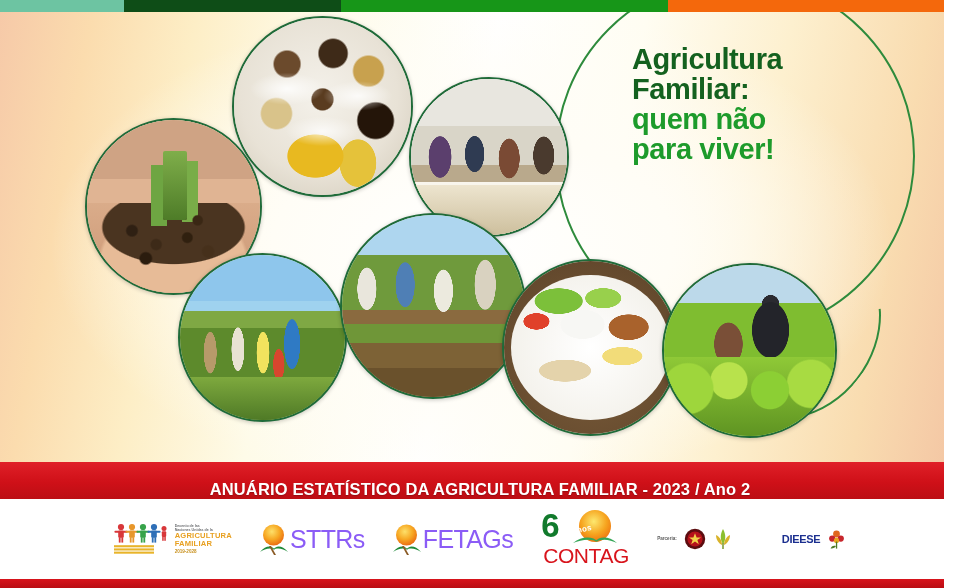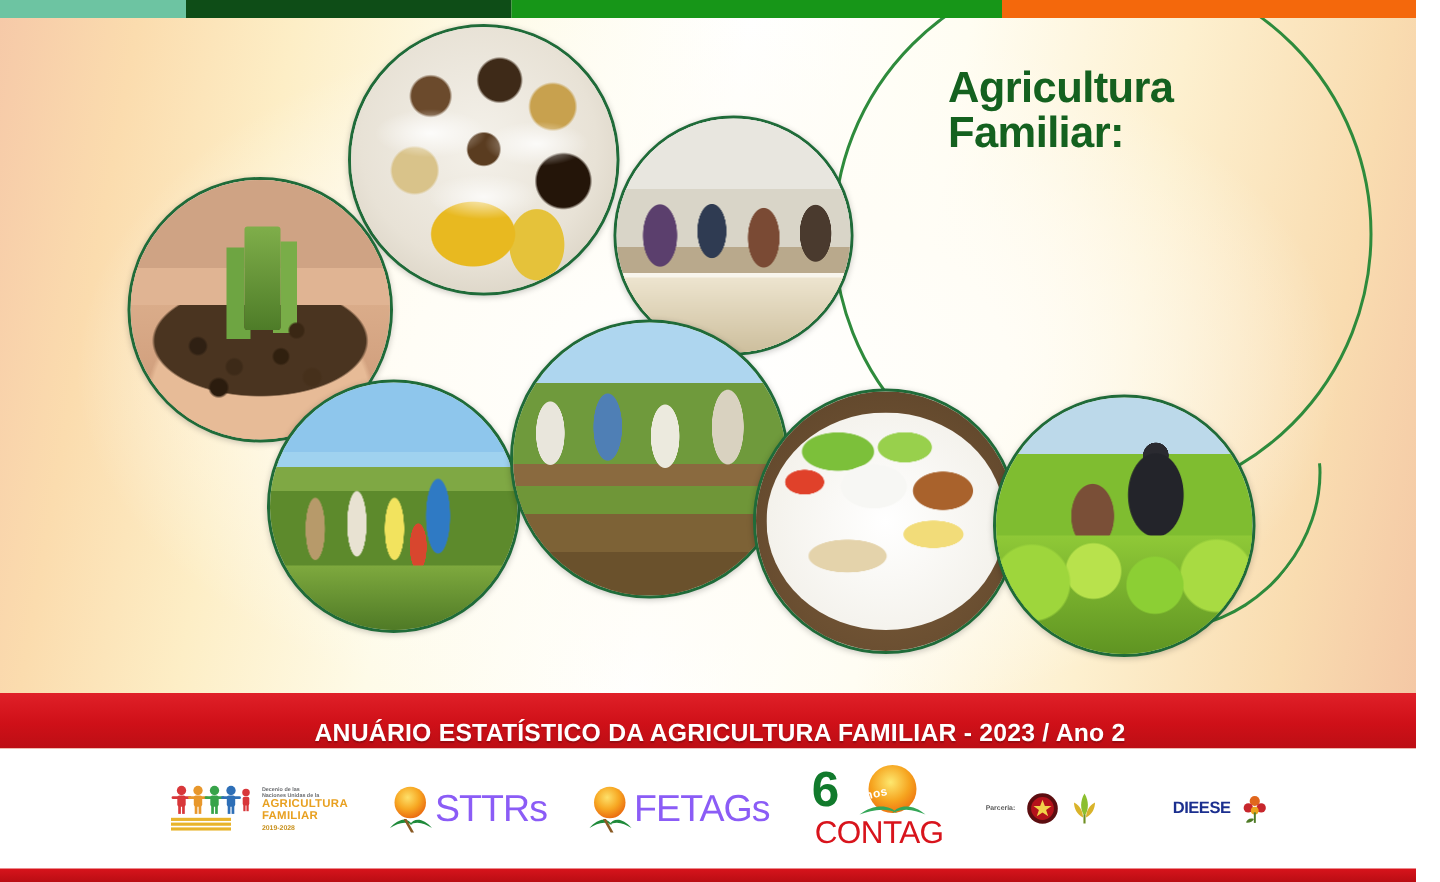--- a/index.html
+++ b/index.html
@@ -332,20 +332,22 @@
     <div class="ph ph-plate"></div>
   </div>
 
   <div class="circ" style="left:662px; top:263px; width:175px; height:175px;">
     <div class="ph ph-lettuce"></div>
   </div>
 
   <div class="headline">
     <span class="ln dark">Agricultura</span>
     <span class="ln dark">Familiar:</span>
+    <span class="ln bright">quem não</span>
+    <span class="ln bright">para viver!</span>
   </div>
 
   <div class="banner">
     <span class="banner-text">ANUÁRIO ESTATÍSTICO DA AGRICULTURA FAMILIAR - 2023 / Ano 2</span>
   </div>
 
   <div class="footer">
     <div class="logos">
 
       <div class="logo-un">

